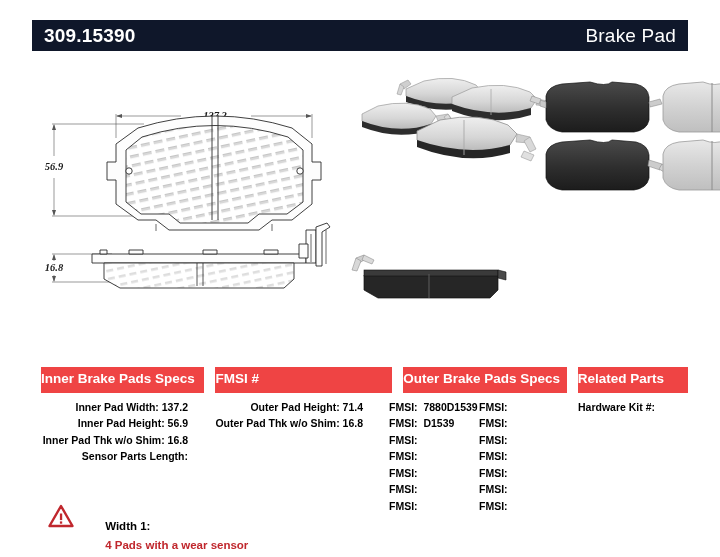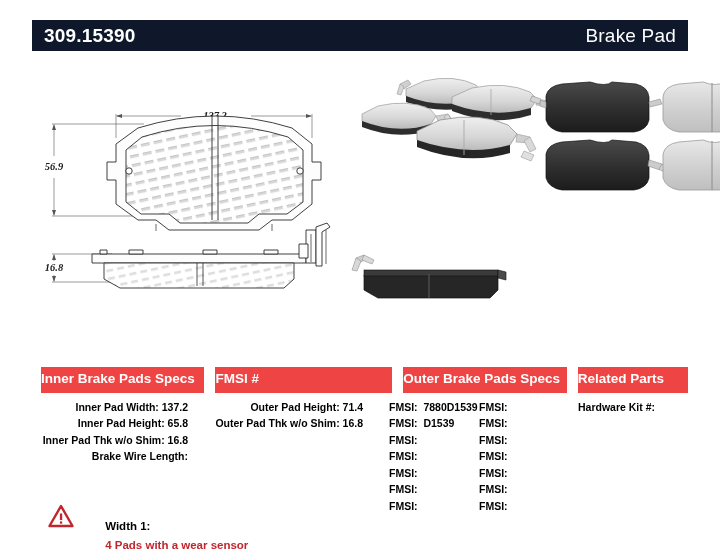--- a/index.html
+++ b/index.html
@@ -348,23 +348,23 @@
     <div class="col-head col-inner">Inner Brake Pads Specs</div>
     <div class="col-head col-fmsi">FMSI #</div>
     <div class="col-head col-outer">Outer Brake Pads Specs</div>
     <div class="col-head col-related">Related Parts</div>
   </div>
 
   <div class="table-body-row">
 
     <div class="cell col-inner">
       <div>Inner Pad Width: 137.2</div>
-      <div>Inner Pad Height: 65.8</div>
+      <div>Inner Pad Height: 56.9</div>
       <div>Inner Pad Thk w/o Shim: 16.8</div>
-      <div>Brake Wire Length:</div>
+      <div>Sensor Parts Length:</div>
     </div>
 
     <div class="cell col-outer">
       <div>Outer Pad Height: 71.4</div>
       <div>Outer Pad Thk w/o Shim: 16.8</div>
     </div>
 
     <div class="cell col-fmsi">
       <div class="fmsi-sub">
         <div class="fmsi-line">FMSI:  7880D1539</div>

